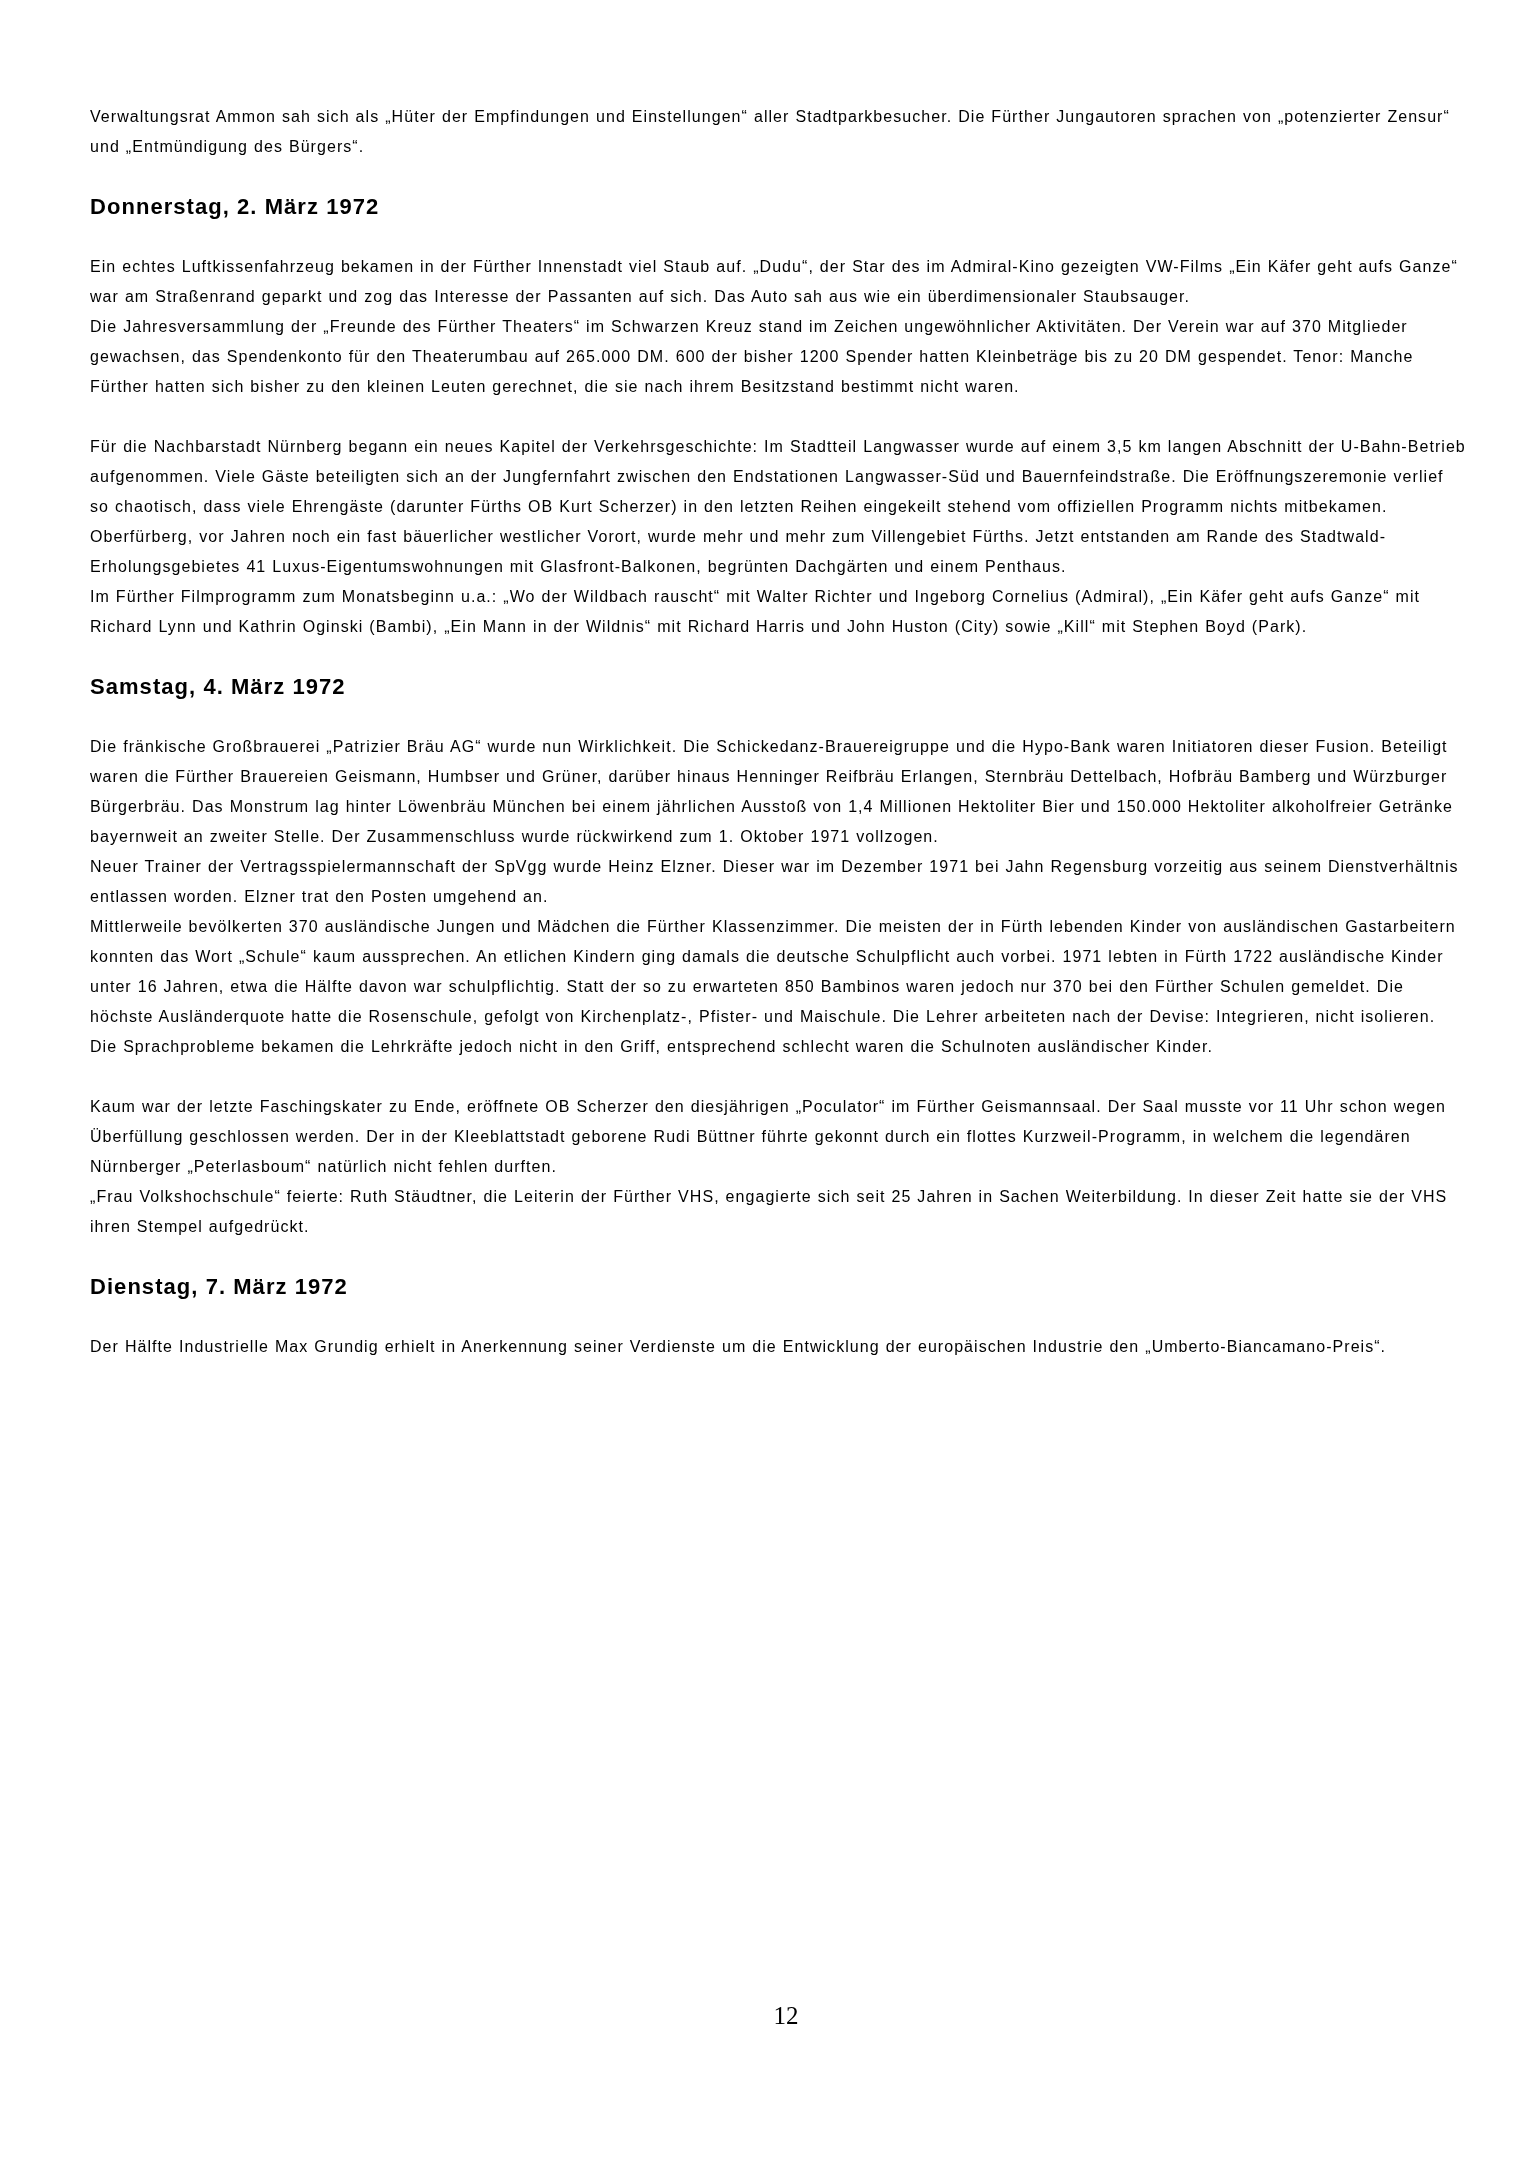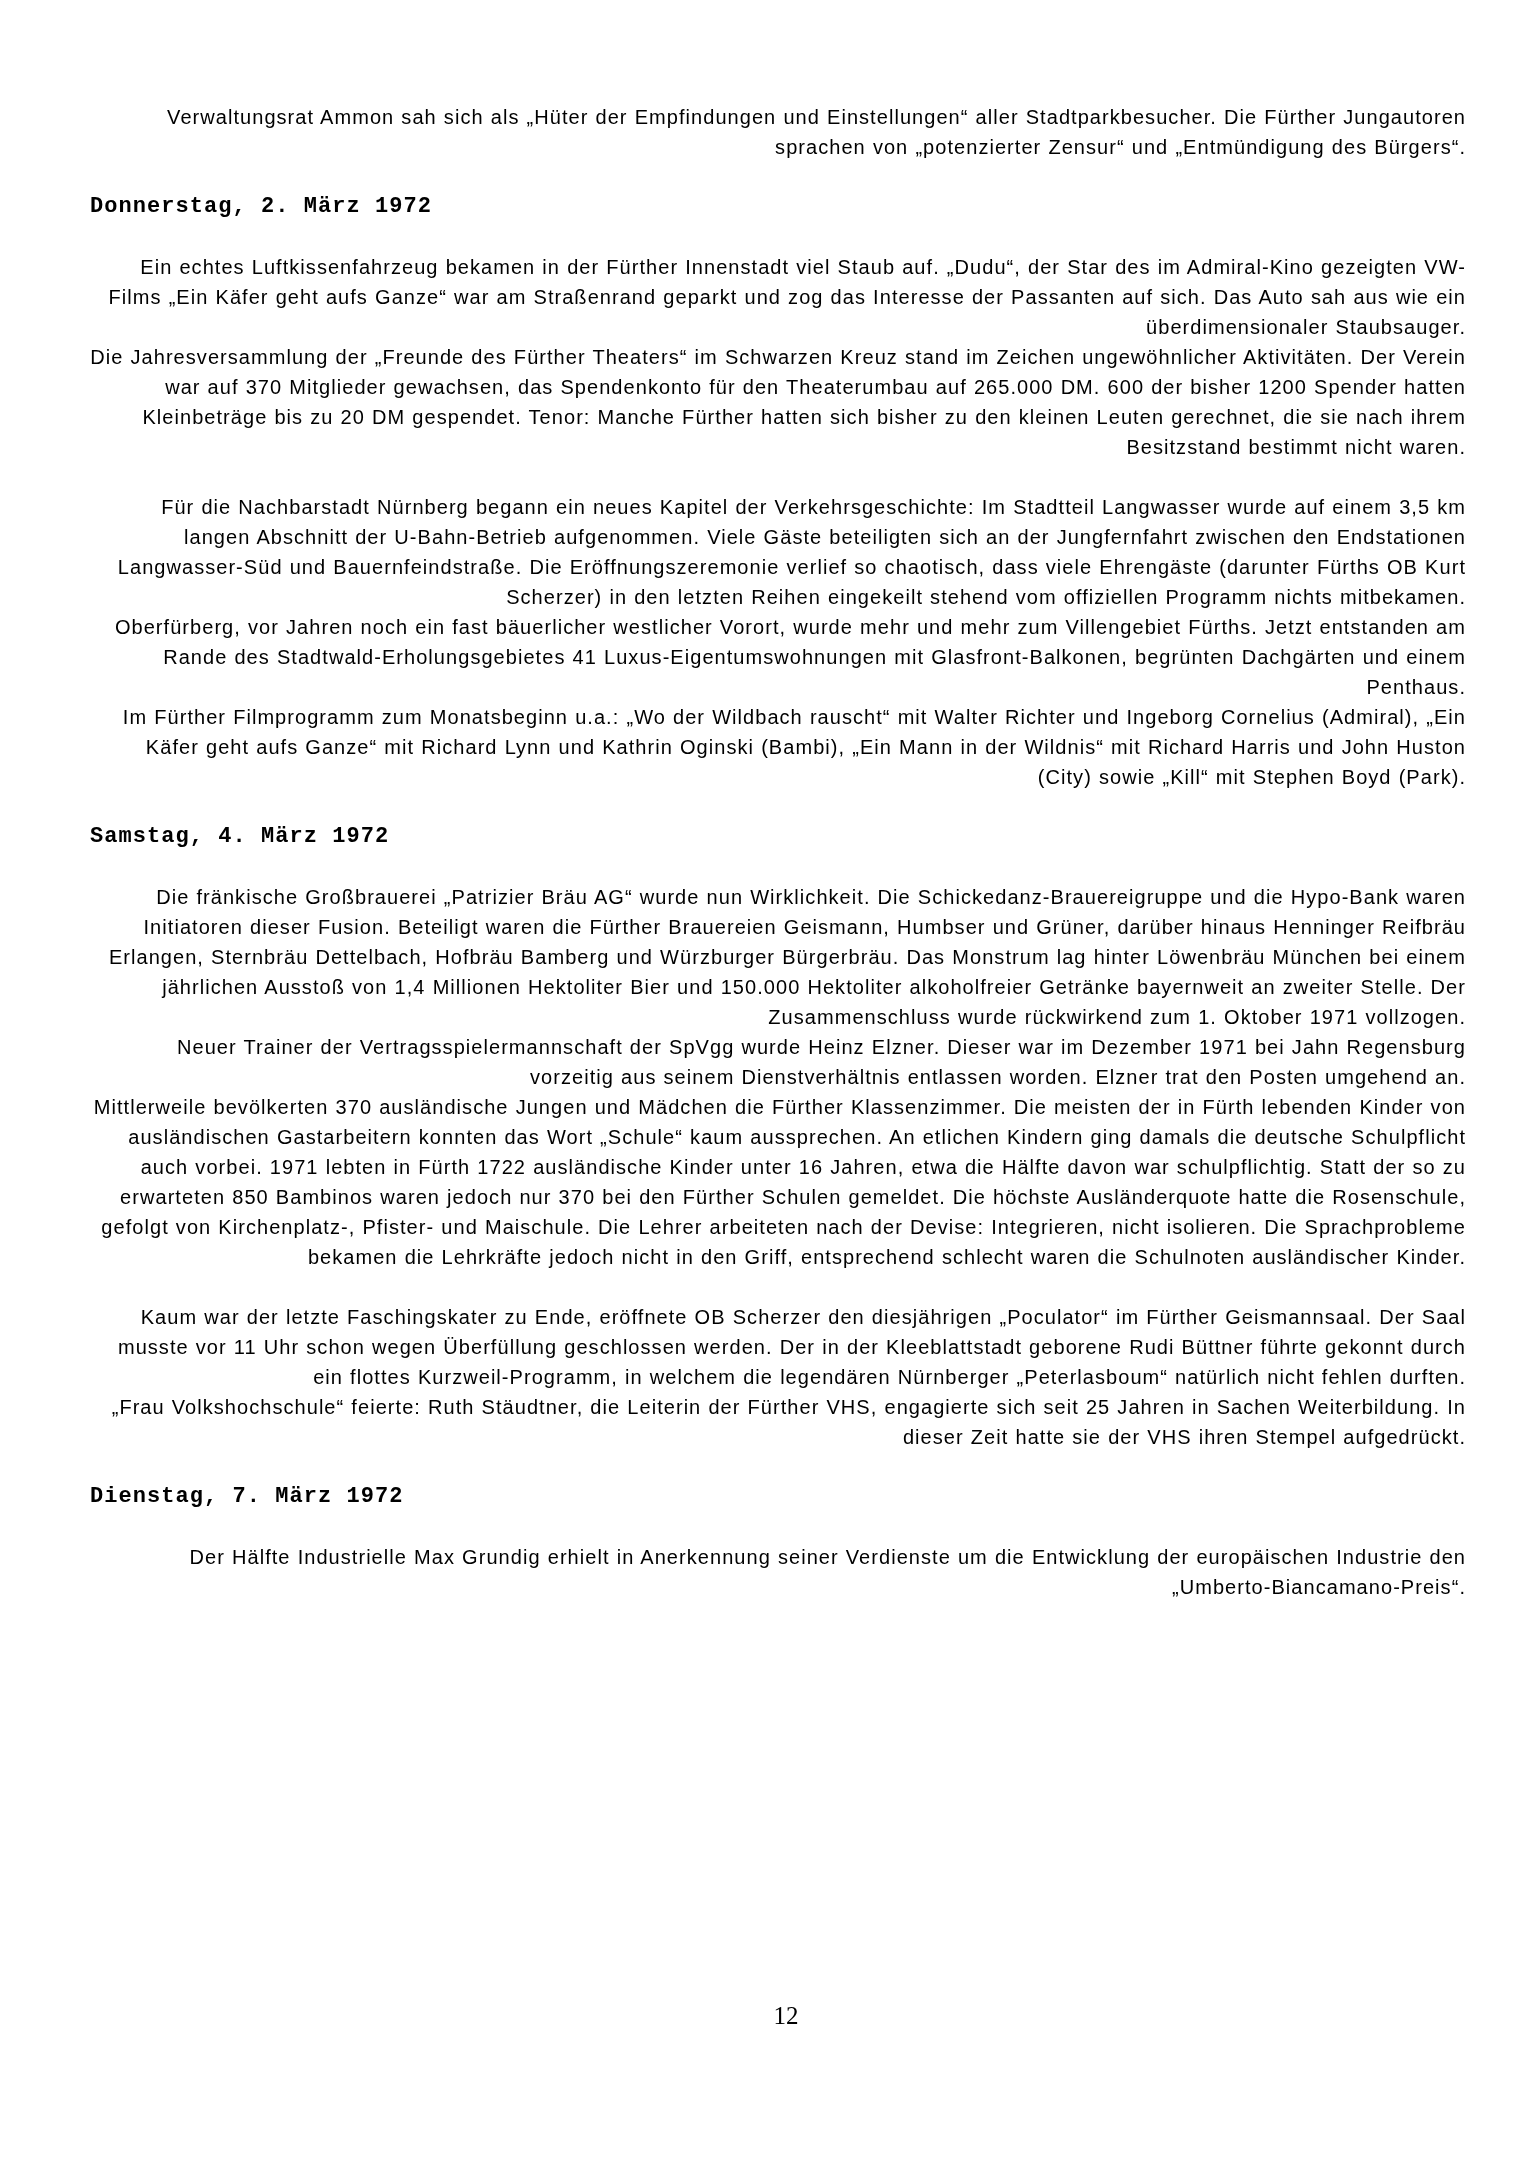--- a/index.html
+++ b/index.html
@@ -20,36 +20,35 @@
     top: 0;
     left: 0;
     width: 1536px;
     height: 2173px;
     box-sizing: border-box;
     padding: 102px 70px 0 90px;
     overflow: hidden;
   }
   .para {
     margin: 0;
-    font-size: 20px;
+    font-size: 16px;
     line-height: 30px;
     letter-spacing: 1.05px;
     word-spacing: 0.5px;
-    text-align: right;
+    text-align: left;
   }
   .section {
     margin-top: 30px; 
   }
   .heading {
     margin: 0 0 30px 0; 
     font-size: 22px;
     line-height: 30px;
     font-weight: bold;
     letter-spacing: 1.05px;
-    font-family: Liberation Mono, monospace;
   }
   .page-footer {
     position: absolute;
     top: 2001px;
     left: 0;
     width: 1536px;
     text-align: center;
     font-family: "Liberation Serif", "DejaVu Serif", serif;
     font-size: 25px;
     line-height: 30px;

